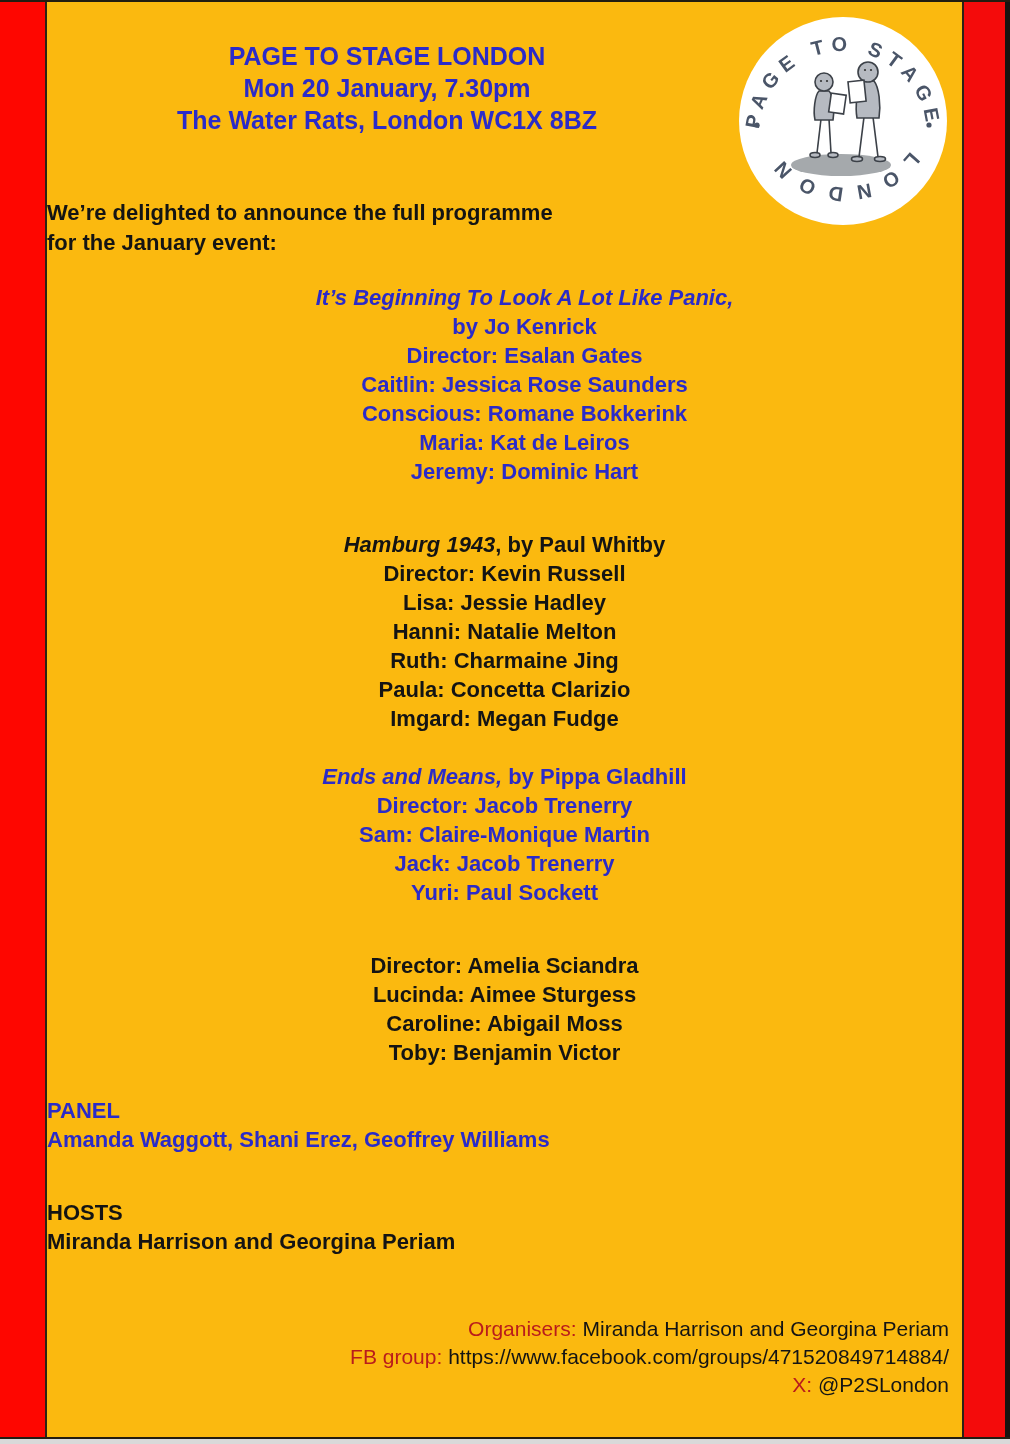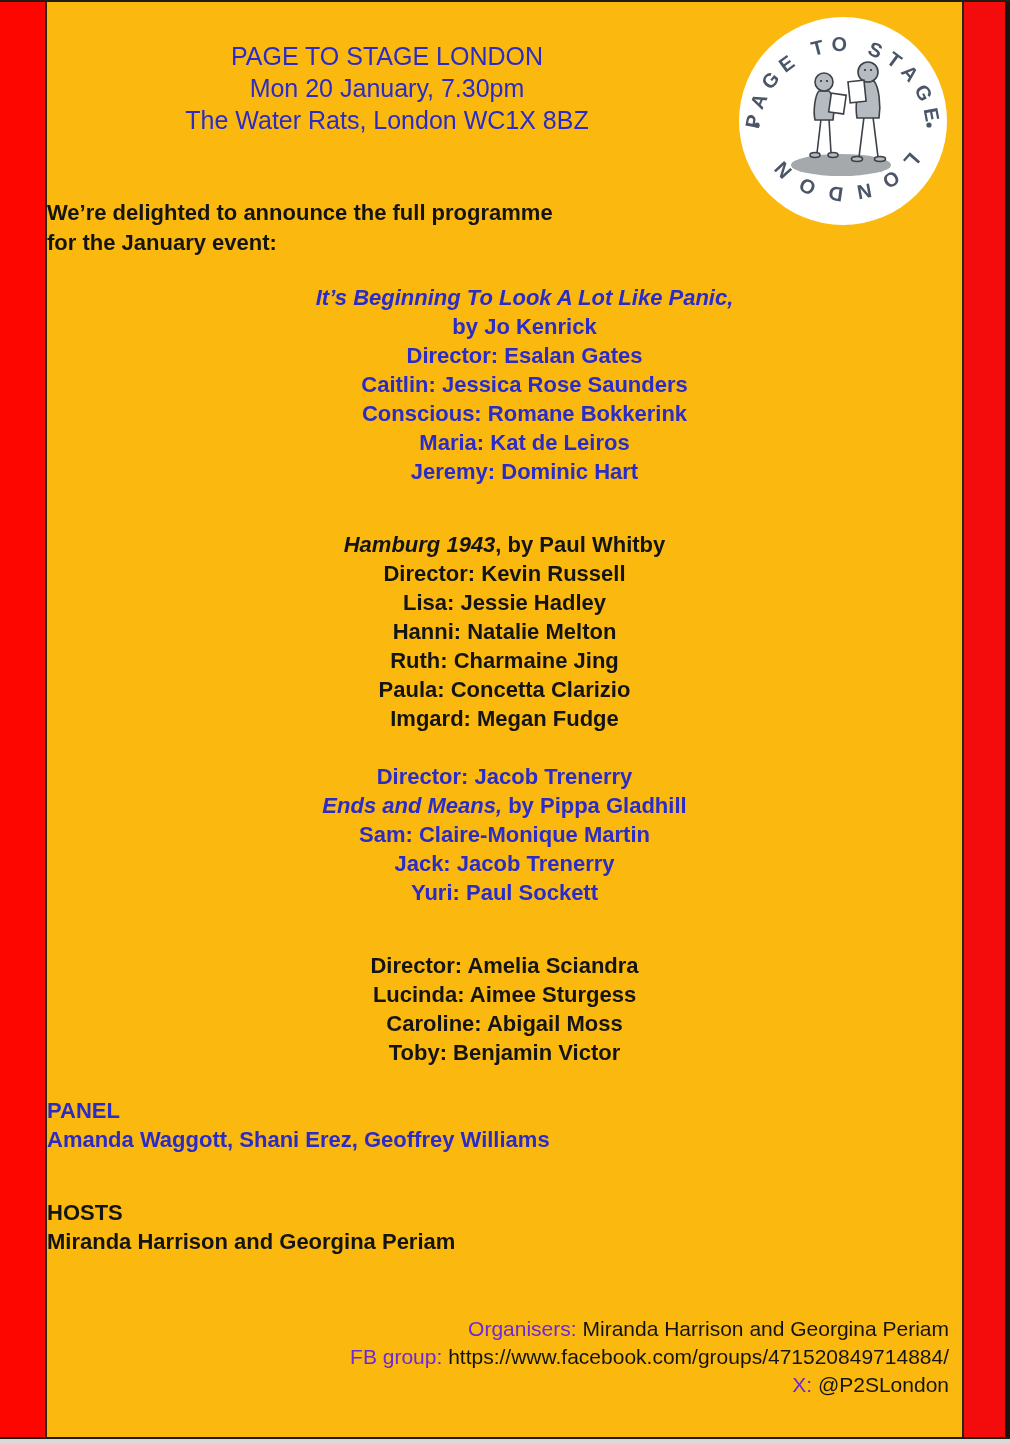--- a/index.html
+++ b/index.html
@@ -30,21 +30,21 @@
     position:relative;
   }
   .red-stripe-right{width:41px;background:#f40b0b;}
   .edge-right{width:5px;background:#171310;}
 
   .header-block{
     margin:38px 0 0 0;
     width:680px;
     text-align:center;
     color:#2b2bc8;
-    font-weight:400;
+    font-weight:700;
     font-size:25px;
     line-height:32px;
   }
   .logo-wrap{
     position:absolute;top:13px;right:13px;
     width:212px;height:212px;
   }
   .intro-block{
     margin-top:62px;
     width:680px;
@@ -72,21 +72,21 @@
   .black{color:#141414;margin-top:44px;}
   .it{font-style:italic;}
   .footer{
     margin-top:59px;
     text-align:right;
     padding-right:13px;
     font-size:21px;
     line-height:28px;
     font-weight:400;
   }
-  .footer .lbl{color:#6d28d9;}
+  .footer .lbl{color:#b91c1c;}
   .footer .val{color:#141414;}
   .arc-text{
     font-family:"Liberation Sans", sans-serif;
     font-weight:700;
     fill:#4a5568;
   }
 </style>
 </head>
 <body>
 
@@ -163,22 +163,22 @@
         <div><span class="it">Hamburg 1943</span><span>, by Paul Whitby</span></div>
         <div>Director: Kevin Russell</div>
         <div>Lisa: Jessie Hadley</div>
         <div>Hanni: Natalie Melton</div>
         <div>Ruth: Charmaine Jing</div>
         <div>Paula: Concetta Clarizio</div>
         <div>Imgard: Megan Fudge</div>
       </div>
 
       <div class="show blue">
+        <div><span class="it">Ends and Means,</span><span> by Pippa Gladhill</span></div>
         <div>Director: Jacob Trenerry</div>
-        <div><span class="it">Ends and Means,</span><span> by Pippa Gladhill</span></div>
         <div>Sam: Claire-Monique Martin</div>
         <div>Jack: Jacob Trenerry</div>
         <div>Yuri: Paul Sockett</div>
       </div>
 
       <div class="show black">
         <div>Director: Amelia Sciandra</div>
         <div>Lucinda: Aimee Sturgess</div>
         <div>Caroline: Abigail Moss</div>
         <div>Toby: Benjamin Victor</div>

